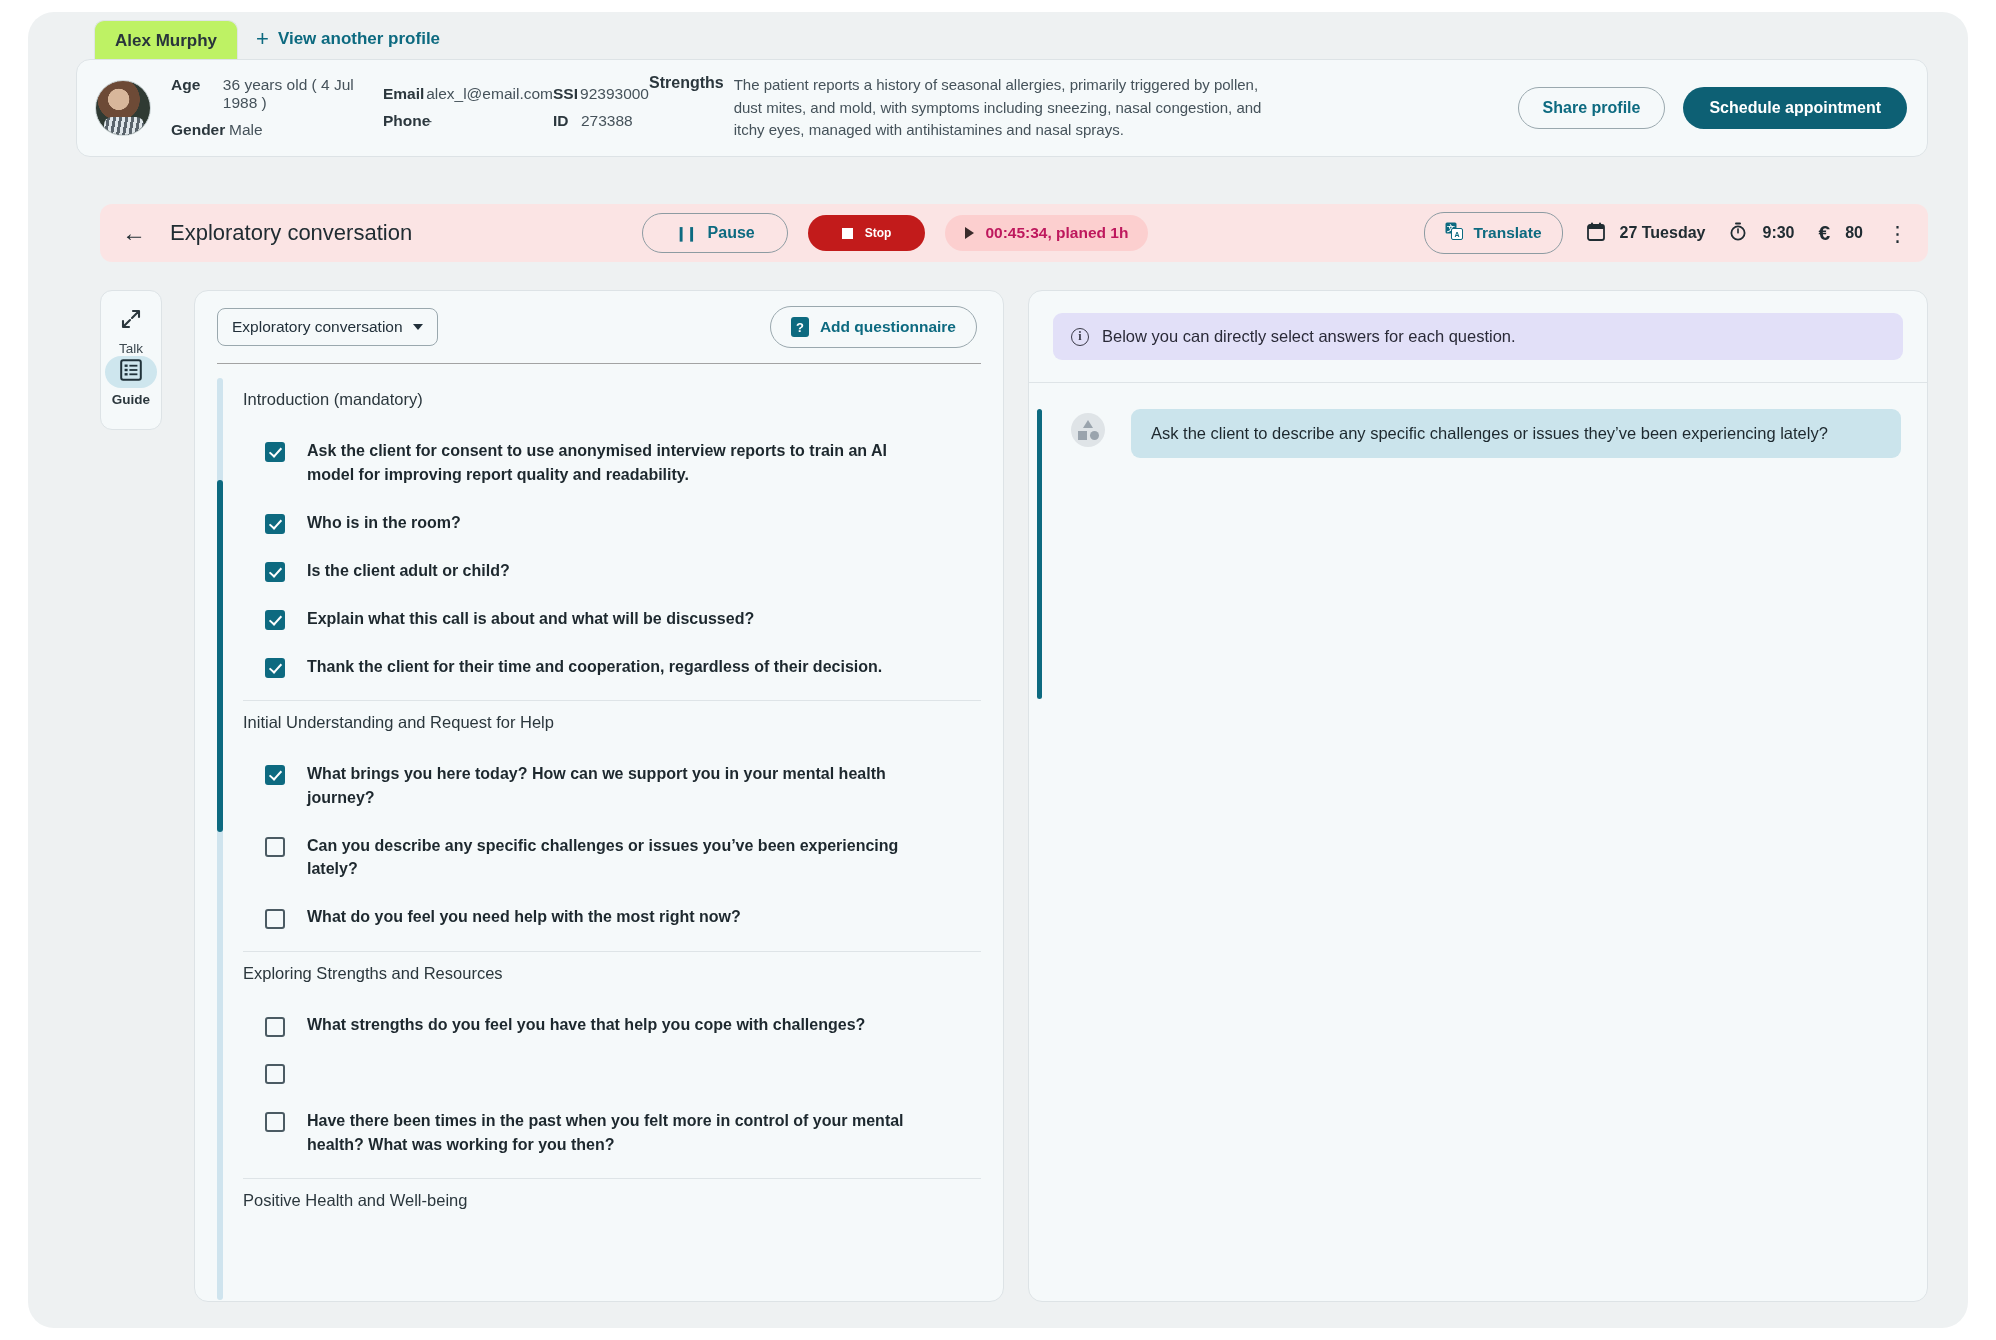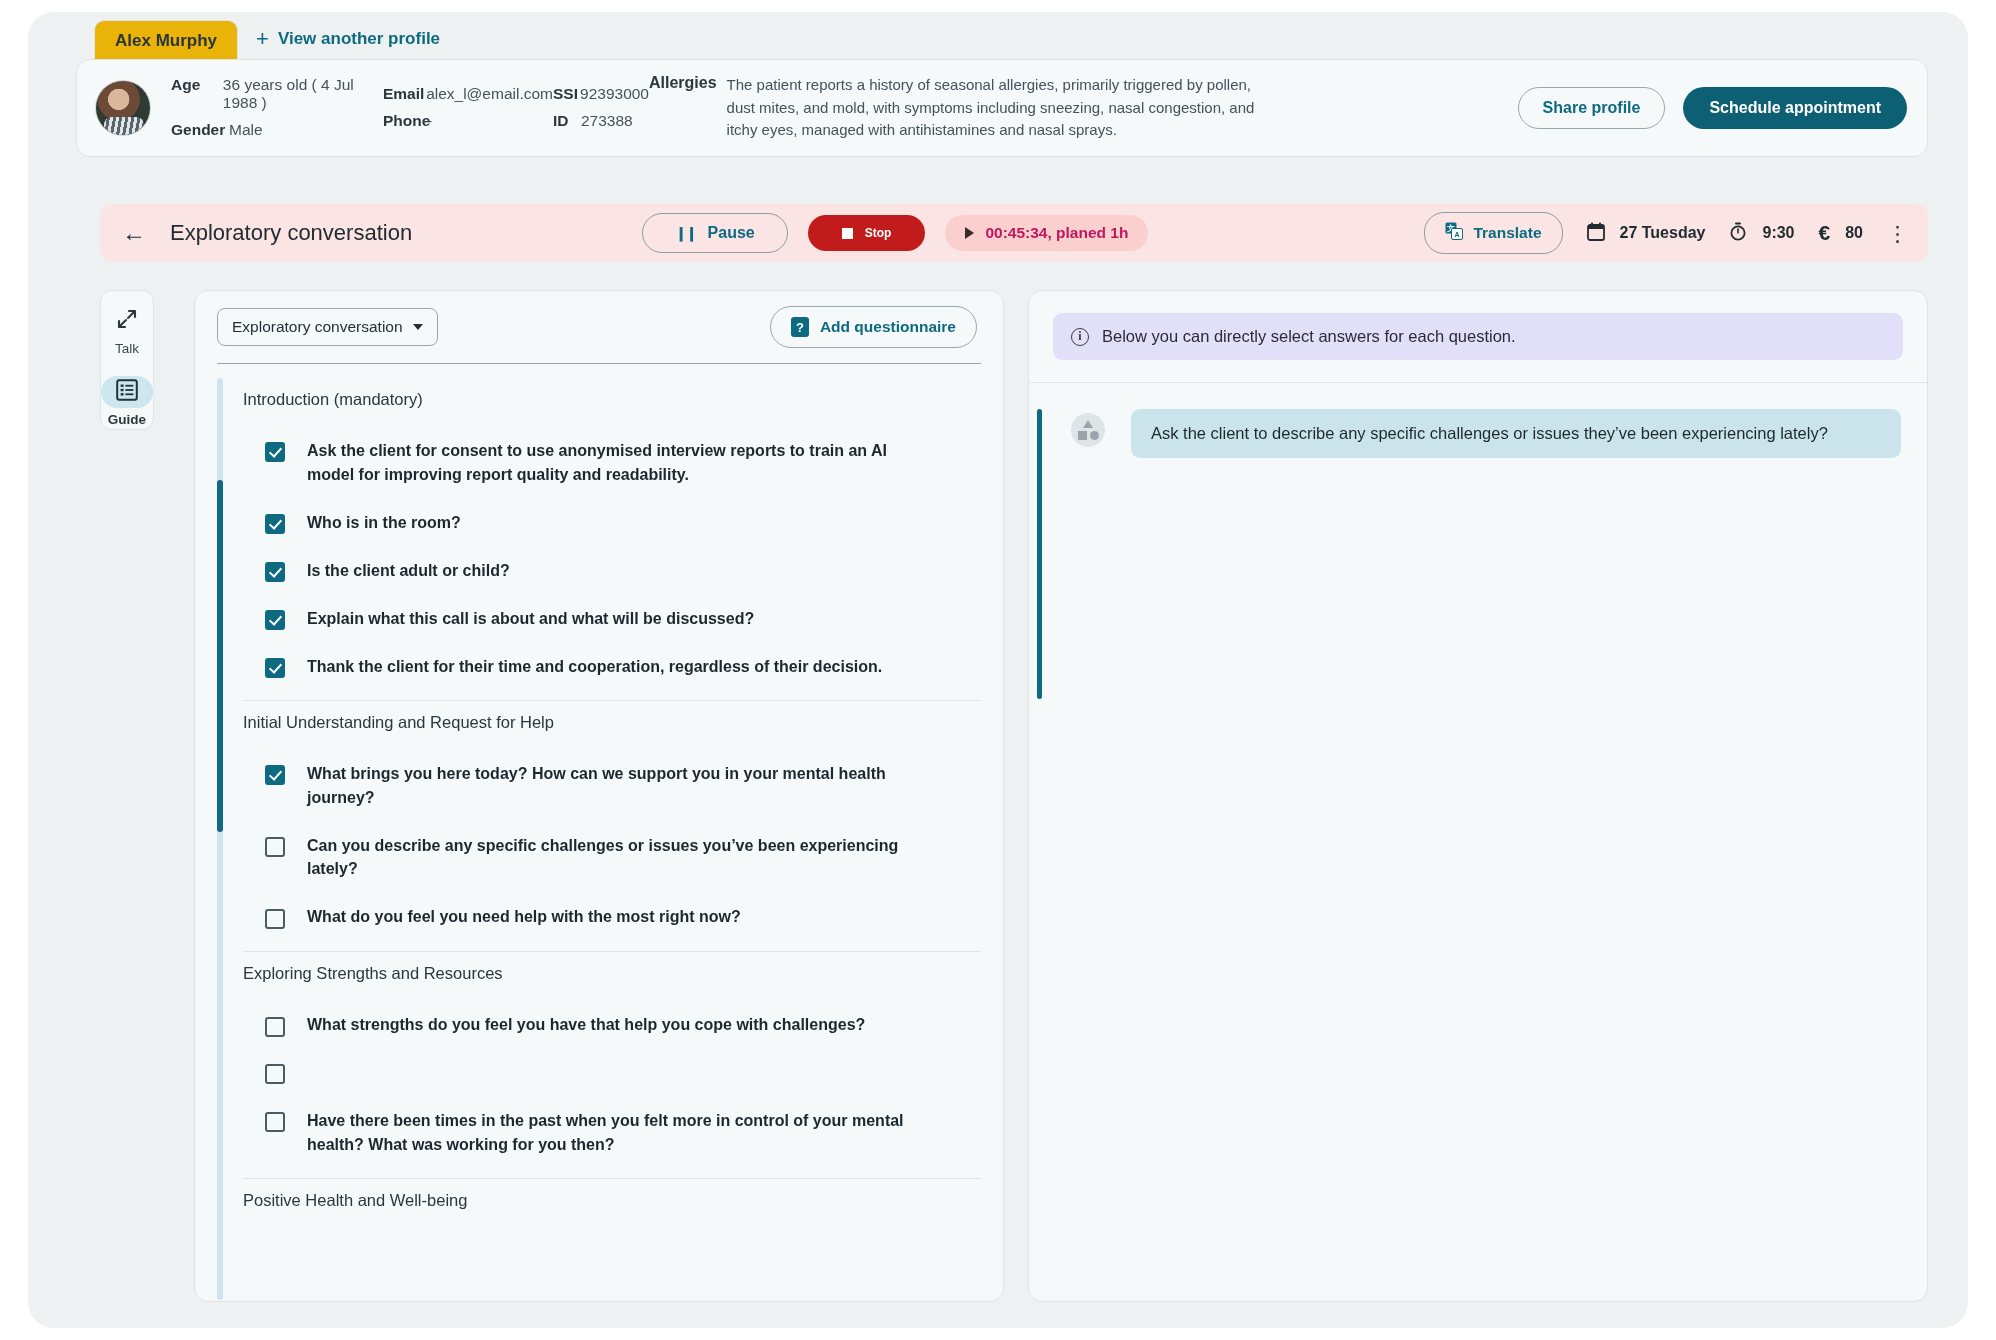--- a/index.html
+++ b/index.html
@@ -19,21 +19,21 @@
   }
 
   
   .tabstrip {
     position: absolute; left: 0; top: 0;
     width: 100%; height: 48px;
     display: flex; align-items: flex-end;
     padding-left: 66px; gap: 0px;
   }
   .tab-active {
-    background: #eab308;
+    background: #bef264;
     border: 1px solid #dfe4e6;
     border-bottom: none;
     border-radius: 10px 10px 0 0;
     padding: 10px 20px 10px 20px;
     font-size: 17px;
     color: #29353b;
     font-weight: 600;
     position: relative; top: 1px;
   }
   .tab-add {
@@ -138,26 +138,26 @@
     background: transparent; border: 1px solid #8d9ba2; border-radius: 20px;
     padding: 9px 20px; display: flex; align-items: center; gap: 10px;
     color: #0d6a80; font-size: 15.5px; font-weight: 700;
   }
   .meta-chip { display: flex; align-items: center; gap: 15px; font-size: 16px; color: #202c32; font-weight: 600; }
   .kebab { font-size: 21px; color: #202c32; letter-spacing: 0; line-height: 1; }
 
   
   .rail {
     position: absolute; left: 72px; top: 278px;
-    width: 54px; height: 140px;
+    width: 62px; height: 140px;
     background: #f5f9fa;
     border: 1px solid #dde3e6;
     border-radius: 12px;
     display: flex; flex-direction: column; align-items: center;
-    padding-top: 14px; gap: 20px;
+    padding-top: 14px; gap: 0;
   }
   .rail-item { display: flex; flex-direction: column; align-items: center; gap: 4px; width: 100%; }
   .rail-icon-box {
     width: 52px; height: 32px; display: flex; align-items: center; justify-content: center;
     border-radius: 16px;
   }
   .rail-icon-box.active { background: #cee6ee; }
   .rail-label { font-size: 13.5px; color: #2b373d; font-weight: 700; }
   .rail-label.dim { font-weight: 400; color: #3d4950; }
 
@@ -320,21 +320,21 @@
           <span class="fkey">SSI</span>
           <span class="fval">92393000</span>
         </div>
         <div class="frow">
           <span class="fkey">ID</span>
           <span class="fval">273388</span>
         </div>
       </div>
 
       <div class="allergies-wrap">
-        <span class="fkey">Allergies</span>
+        <span class="fkey">Strengths</span>
         <span class="allergies-text">The patient reports a history of seasonal allergies, primarily triggered by pollen, dust mites, and mold, with symptoms including sneezing, nasal congestion, and itchy eyes, managed with antihistamines and nasal sprays.</span>
       </div>
     </div>
 
     <div class="profile-actions">
       <button class="btn-share">Share profile</button>
       <button class="btn-schedule">Schedule appointment</button>
     </div>
   </div>
 

